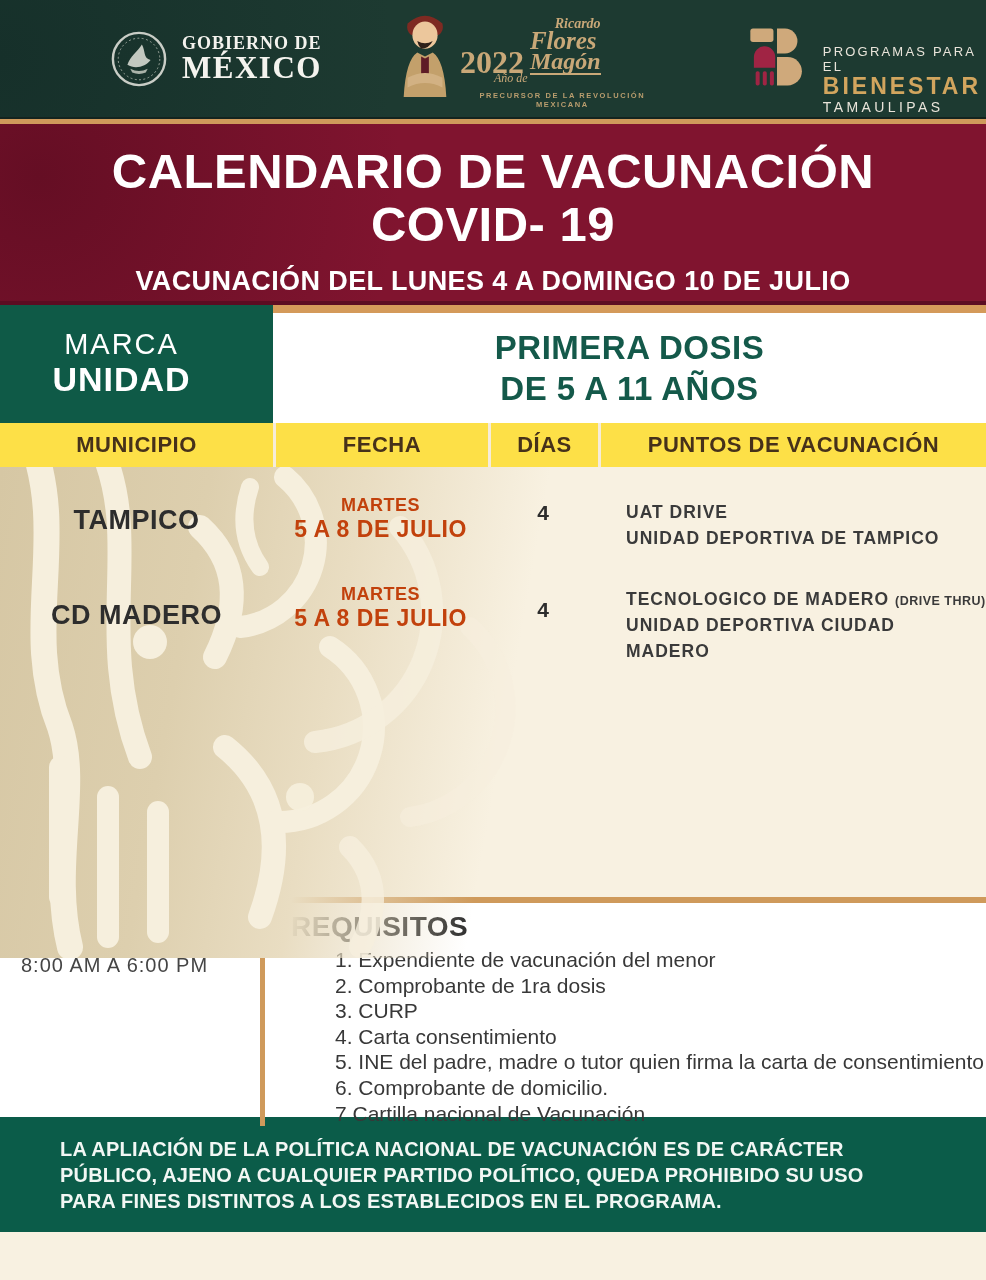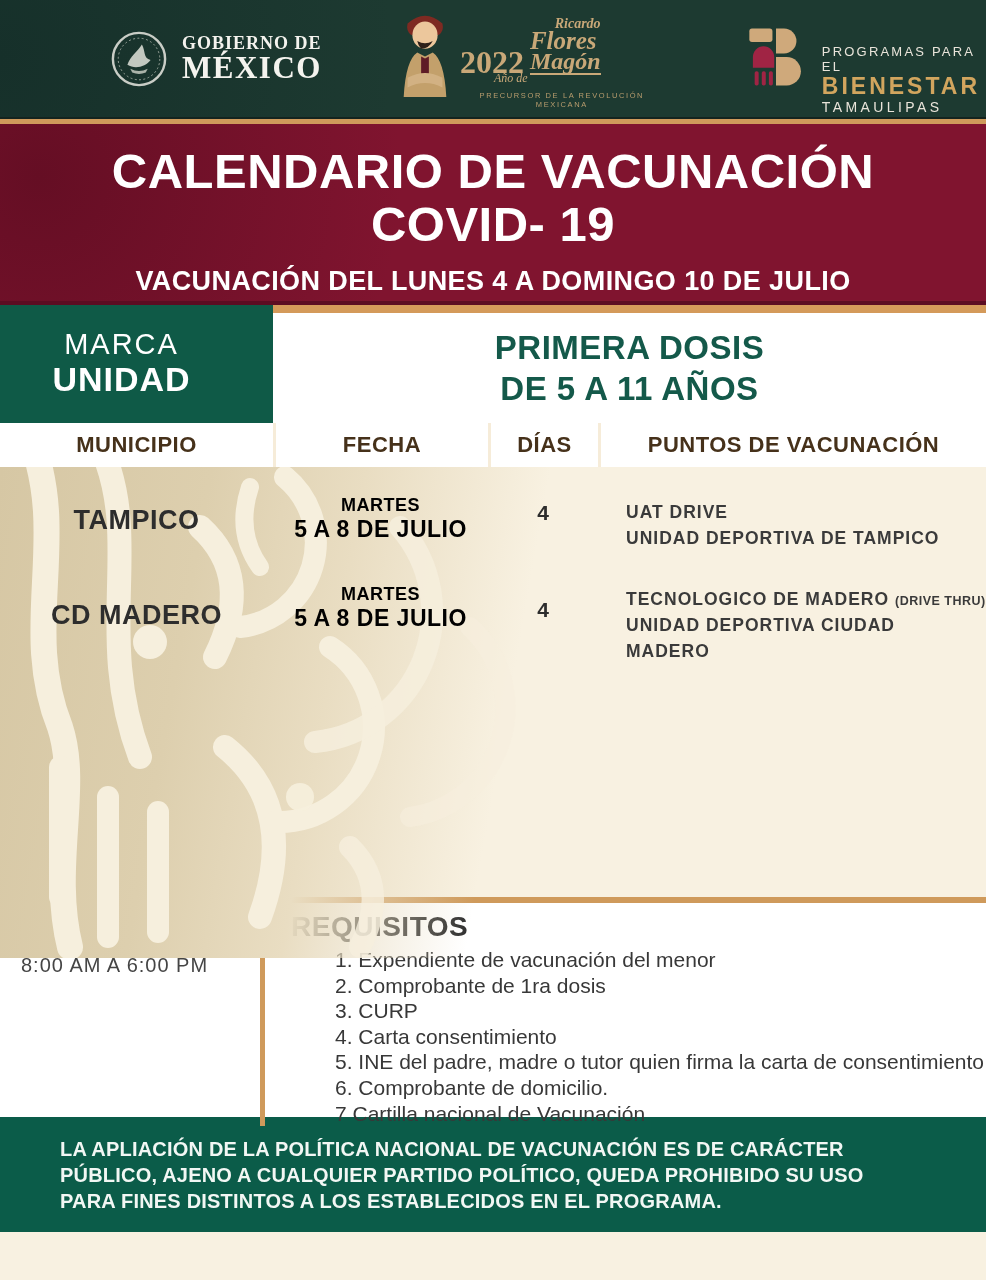--- a/index.html
+++ b/index.html
@@ -63,21 +63,21 @@
   .brand-nombre{ font-size:34px; font-weight:800; letter-spacing:1px; }
   .brand-right{
     flex:1; background:#fff; border-top:8px solid #d49a5a;
     display:flex; flex-direction:column; justify-content:center; align-items:center;
     color:#14594a; line-height:1.25;
   }
   .dose-l1,.dose-l2{ font-size:33px; font-weight:800; letter-spacing:0.5px; }
 
   
   .thead{
-    height:44px; background:#ffffff; display:grid;
+    height:44px; background:#fde047; display:grid;
     grid-template-columns:273px 215px 110px 1fr;
     align-items:center; text-align:center;
     color:#46311a; font-size:22px; font-weight:800; letter-spacing:0.5px;
   }
   .thead .th{ height:100%; display:flex; align-items:center; justify-content:center; }
   .thead .th + .th{ border-left:3px solid #f6ecd9; }
 
   .tbody{ height:430px; position:relative; background:#f8f1e1; }
   .watermark{
     position:absolute; left:0; top:0; width:620px; height:491px;
@@ -85,21 +85,21 @@
   }
   .watermark svg{ width:100%; height:100%; }
   .vrow{
     position:relative; display:grid; grid-template-columns:273px 215px 110px 1fr;
     align-items:start;
   }
   .row1{ padding-top:26px; }
   .row2{ padding-top:32px; }
   .cell-mun{ text-align:center; font-size:27px; font-weight:800; color:#2d2d2d; letter-spacing:0.5px; }
   .row1 .cell-mun{ margin-top:12px; } .row2 .cell-mun{ margin-top:16px; }
-  .cell-fecha{ text-align:center; color:#000000; }
+  .cell-fecha{ text-align:center; color:#c2410c; }
   .row1 .cell-fecha{ margin-top:2px; }
   .fecha-dia{ font-size:18px; font-weight:700; letter-spacing:0.5px; }
   .fecha-rango{ font-size:23px; font-weight:800; letter-spacing:0.5px; }
   .cell-dias{ text-align:center; font-size:21px; font-weight:700; color:#2d2d2d; }
   .row1 .cell-dias{ margin-top:8px; } .row2 .cell-dias{ margin-top:14px; }
   .cell-puntos{ padding-left:28px; color:#3a3a3a; font-size:17.5px; font-weight:700; letter-spacing:1px; line-height:1.5; max-width:360px; }
   .row1 .cell-puntos{ margin-top:6px; } .row2 .cell-puntos{ margin-top:2px; }
   .punto-line1{ white-space:nowrap; }
   .punto-nota{ font-size:12.5px; letter-spacing:0.5px; }
 
@@ -157,21 +157,21 @@
       <span class="magon-text">
         <span class="magon-top">
           <span class="magon-year">2022</span>
           <span class="magon-names">
             <span class="magon-first">Ricardo</span>
             <span class="magon-middle">Flores</span>
             <span class="magon-last">Magón</span>
           </span>
         </span>
         <span class="magon-ano" style="display:block;">Año de</span>
-        <span class="magon-tag" style="display:block;">PRECURSOR DE LA REVOLUCIÓN MEXICANA</span>
+        <span class="magon-tag" style="display:block;font-weight:bold;">PRECURSOR DE LA REVOLUCIÓN MEXICANA</span>
       </span>
     </div>
 
     <div class="h-bien">
       <span class="blogo">
         <svg viewBox="0 0 72 72">
           <rect x="6" y="4" width="26" height="15" rx="3" fill="#cfa97b"></rect>
           <path d="M10,36 a12,12 0 0 1 24,0 v12 h-24 Z" fill="#a02444"></path>
           <rect x="12" y="52" width="4.5" height="16" rx="2" fill="#a02444"></rect>
           <rect x="20" y="52" width="4.5" height="16" rx="2" fill="#a02444"></rect>

